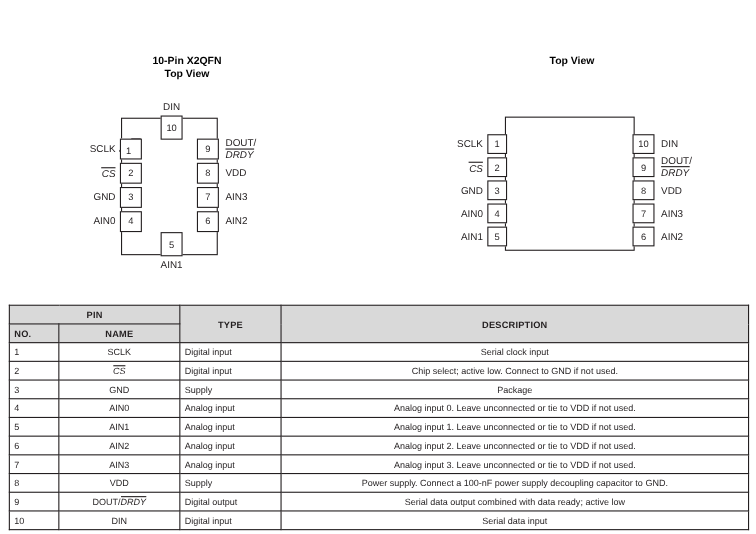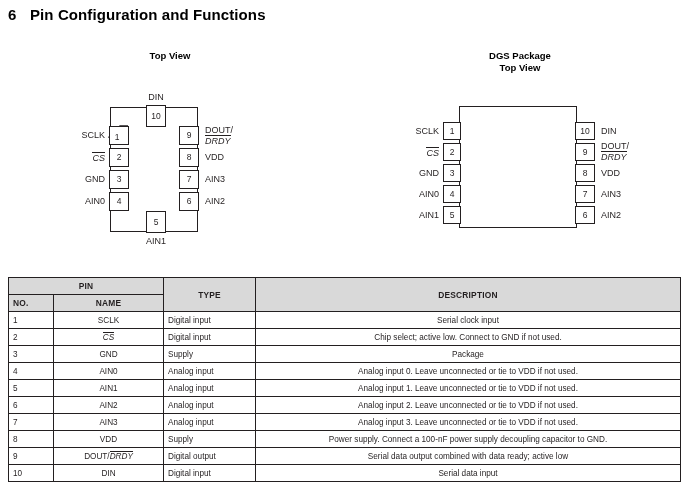--- a/index.html
+++ b/index.html
@@ -83,25 +83,23 @@
   td.no{text-align:left;}
   td.name{text-align:center;}
   td.type{}
   td.desc{text-align:center;}
 </style>
 </head>
 <body>
 
 <div class="page">
 
-  <div class="sec-head">
-    <span class="num">6</span><span>Pin Configuration and Functions</span>
-  </div>
 
   <div class="pkg-title" style="left:85px;top:50px;width:170px;">
+    <div>10-Pin X2QFN</div>
     <div>Top View</div>
   </div>
 
   <div>
 
     <div class="body-box" style="left:110px;top:107px;width:88px;height:125px;"></div>
 
     <div class="notch" style="left:110px;top:126px;width:17px;height:9px;background:#fff;border:none;"></div>
     <svg style="position:absolute;left:108px;top:124px;width:26px;height:16px;">
       <path d="M1,14 L1,13 L12,2 L20,2" fill="none" stroke="#231f20" stroke-width="1.3"></path>
@@ -155,21 +153,20 @@
     </div>
     <div class="pinlabel l" style="left:205px;top:174px;width:70px;">AIN3</div>
 
     <div class="pinbox" style="left:179px;top:192px;width:20px;height:19px;">
       <span>6</span>
     </div>
     <div class="pinlabel l" style="left:205px;top:196px;width:70px;">AIN2</div>
   </div>
 
   <div class="pkg-title" style="left:435px;top:50px;width:170px;">
-    <div>DGS Package</div>
     <div>Top View</div>
   </div>
 
   <div>
     <div class="body-box" style="left:459px;top:106px;width:118px;height:122px;"></div>
 
     <div class="pinbox" style="left:443px;top:122px;width:18px;height:18px;">
       <span>1</span>
     </div>
     <div class="pinlabel r" style="left:379px;top:126px;width:60px;">SCLK</div>

